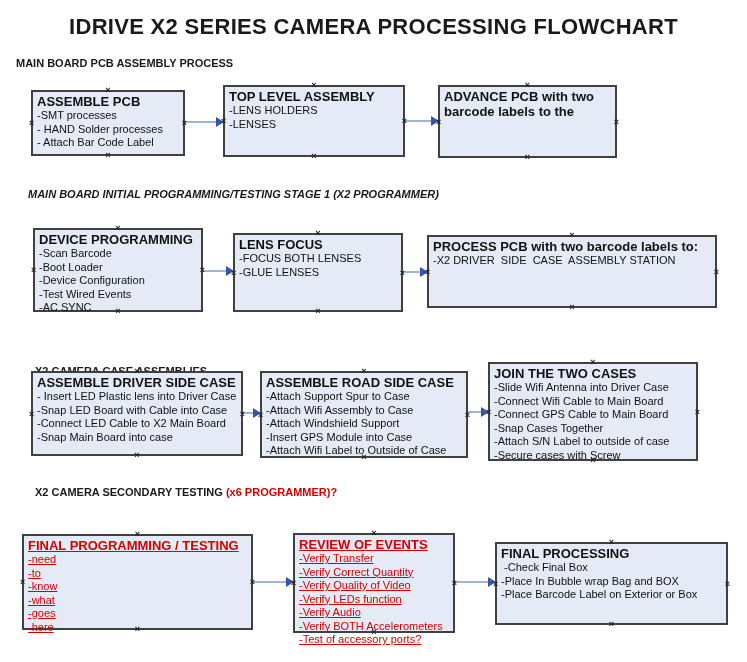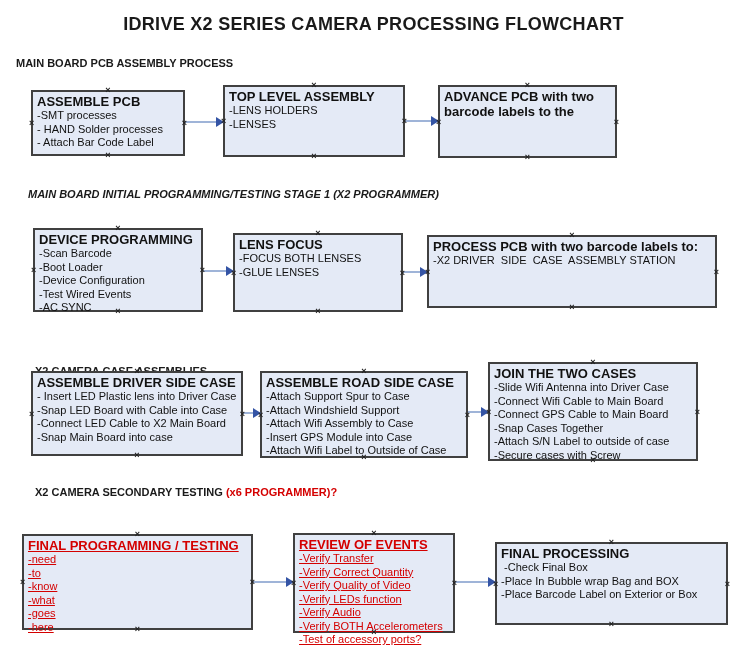--- a/index.html
+++ b/index.html
@@ -2,21 +2,21 @@
 <html><head>
 <meta charset="utf-8">
 <style>
   html,body{margin:0;padding:0;background:#fff;}
   #canvas{
     position:relative;width:747px;height:662px;background:var(--bg,#fff);
     font-family:"Liberation Sans","DejaVu Sans",sans-serif;color:#111;overflow:hidden;
   }
   .title{
     position:absolute;top:14px;left:0;width:100%;text-align:center;
-    font-size:18px;font-weight:bold;letter-spacing:.3px;color:#1a1a1a;
+    font-size:22px;font-weight:bold;letter-spacing:.3px;color:#1a1a1a;
   }
   .section-heading{
     position:absolute;font-size:11px;font-weight:bold;white-space:pre;color:#1a1a1a;
   }
   .section-heading .red-part{color:var(--red,#d40000);}
   .box{
     position:absolute;box-sizing:border-box;
     background:var(--fill,#e4eaf6);border:2px solid var(--border,#404040);
     padding:2px 4px 0 4px;
   }
@@ -126,22 +126,22 @@
     <div class="bx-item">-Snap Main Board into case</div>
   </div>
 
   <div class="box" style="left:260px;top:371px;width:208px;height:87px;">
     <span class="marker m-top">×</span>
     <span class="marker m-bottom">×</span>
     <span class="marker m-left">×</span>
     <span class="marker m-right">×</span>
     <div class="bx-title">ASSEMBLE ROAD SIDE CASE</div>
     <div class="bx-item">-Attach Support Spur to Case</div>
+    <div class="bx-item">-Attach Wifi Assembly to Case</div>
     <div class="bx-item">-Attach Windshield Support</div>
-    <div class="bx-item">-Attach Wifi Assembly to Case</div>
     <div class="bx-item">-Insert GPS Module into Case</div>
     <div class="bx-item">-Attach Wifi Label to Outside of Case</div>
   </div>
 
   <div class="box" style="left:488px;top:362px;width:210px;height:99px;">
     <span class="marker m-top">×</span>
     <span class="marker m-bottom">×</span>
     <span class="marker m-left">×</span>
     <span class="marker m-right">×</span>
     <div class="bx-title">JOIN THE TWO CASES</div>

